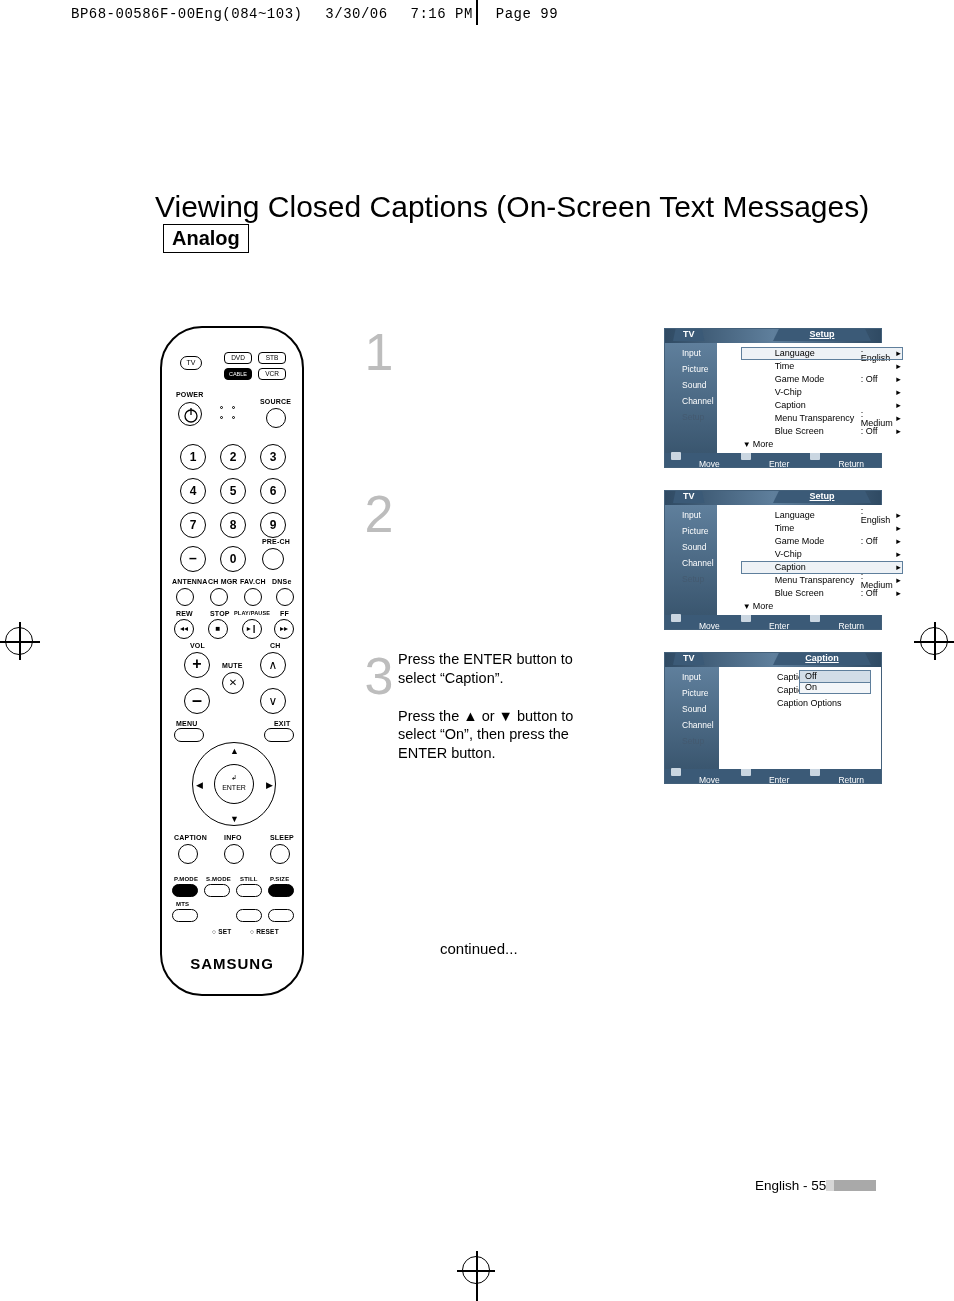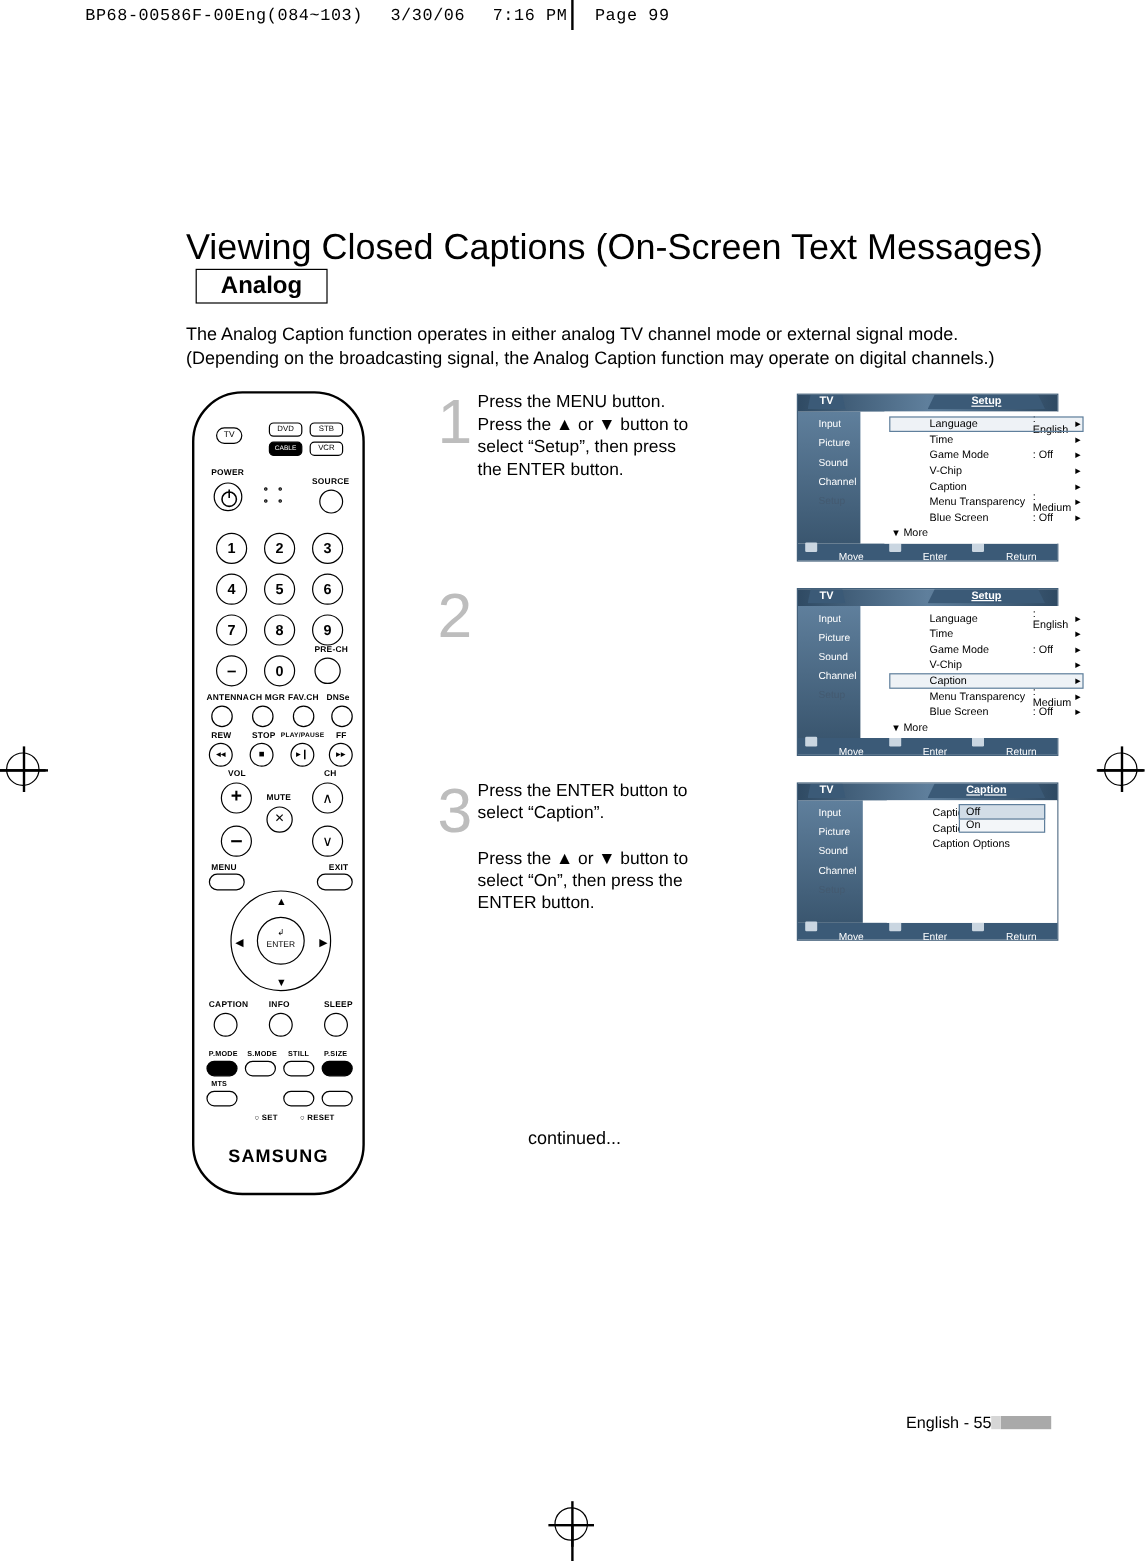--- a/index.html
+++ b/index.html
@@ -19,21 +19,21 @@
   .cc-left { left:5px; top:627px; }
   .cc-right { left:920px; top:627px; }
   .cc-bottom { left:462px; top:1256px; }
 
   .print-header { position: absolute; left: 60px; top: 6px; font-family: "Courier New", monospace; font-size: 14px; letter-spacing: 0.5px; margin-left: 11px; }
   .print-header span { margin-right: 14px; }
 
   .content { position: absolute; left: 155px; top: 190px; width: 740px; }
 
   h1 { font-family: "Arial Narrow", Arial, sans-serif; font-weight: 400; font-stretch: condensed; font-size: 30px; letter-spacing: 0px; display:inline-block; vertical-align: middle; }
-  .badge { display:inline-block; vertical-align: middle; border: 1.5px solid #000; padding: 2px 20px; font-family: "Arial Narrow", Arial, sans-serif; font-weight: bold; font-size: 20px; margin-left: 8px; }
+  .badge { display:inline-block; vertical-align: middle; border: 1.5px solid #000; padding: 2px 8px; font-family: "Arial Narrow", Arial, sans-serif; font-weight: bold; font-size: 20px; margin-left: 8px; }
 
   .intro { font-size: 15px; line-height: 1.35; margin-top: 16px; width: 720px; }
 
   .remote-slot { position:absolute; left:160px; top:326px; width:150px; height:680px; }
   .remote-body { width:144px; height:670px; border:2.2px solid #000; border-radius: 42px; background:#fff; position:relative; }
   .remote-body .lbl { position:absolute; font-size:7px; font-weight:bold; letter-spacing:0.2px; text-align:center; }
   .rbtn { position:absolute; border:1.5px solid #000; background:#fff; }
   .rbtn.round { border-radius:50%; }
   .rbtn.pill { border-radius: 6px; }
   .rbtn.sq { border-radius: 4px; }
@@ -95,21 +95,20 @@
   <div class="print-header">
     <span>BP68-00586F-00Eng(084~103)</span>
     <span>3/30/06</span>
     <span>7:16 PM</span>
     <span>Page 99</span>
   </div>
 
   <div class="content">
     <h1>Viewing Closed Captions (On-Screen Text Messages)</h1>
     <span class="badge">Analog</span>
-    <p class="intro">The Analog Caption function operates in either analog TV channel mode or external signal mode. (Depending on the broadcasting signal, the Analog Caption function may operate on digital channels.)</p>
   </div>
 
   <div class="remote-slot">
     <div class="remote-body">
 
       <div class="rbtn pill" style="left:18px; top:28px; width:22px; height:14px; border-radius:10px; font-size:7px; text-align:center; line-height:12px;">TV</div>
       <div class="rbtn sq" style="left:62px; top:24px; width:28px; height:12px; font-size:6.5px; text-align:center; line-height:10px;">DVD</div>
       <div class="rbtn sq" style="left:96px; top:24px; width:28px; height:12px; font-size:6.5px; text-align:center; line-height:10px;">STB</div>
       <div class="rbtn sq" style="left:62px; top:40px; width:28px; height:12px; font-size:5.5px; text-align:center; line-height:10px; background:#000; color:#fff;">CABLE</div>
       <div class="rbtn sq" style="left:96px; top:40px; width:28px; height:12px; font-size:6.5px; text-align:center; line-height:10px;">VCR</div>
@@ -207,21 +206,20 @@
       <div class="lbl" style="left:88px; top:600px; font-size:6.5px;">○ <span>RESET</span></div>
 
       <div class="brand">SAMSUNG</div>
     </div>
   </div>
 
   <div class="steps">
 
     <div class="step">
       <div class="step-num">1</div>
-      <div class="step-text" style="white-space: pre-line;">Press the MENU button.<br>Press the ▲ or ▼ button to select “Setup”, then press the ENTER button.</div>
       <div class="osd">
         <div class="osd-top">
           <div class="osd-topbar"></div>
           <div class="osd-tv">TV</div>
           <div class="osd-title">Setup</div>
         </div>
         <div class="osd-body">
           <div class="osd-side">
             <div class="srow">
                 <span class="ic"></span>

